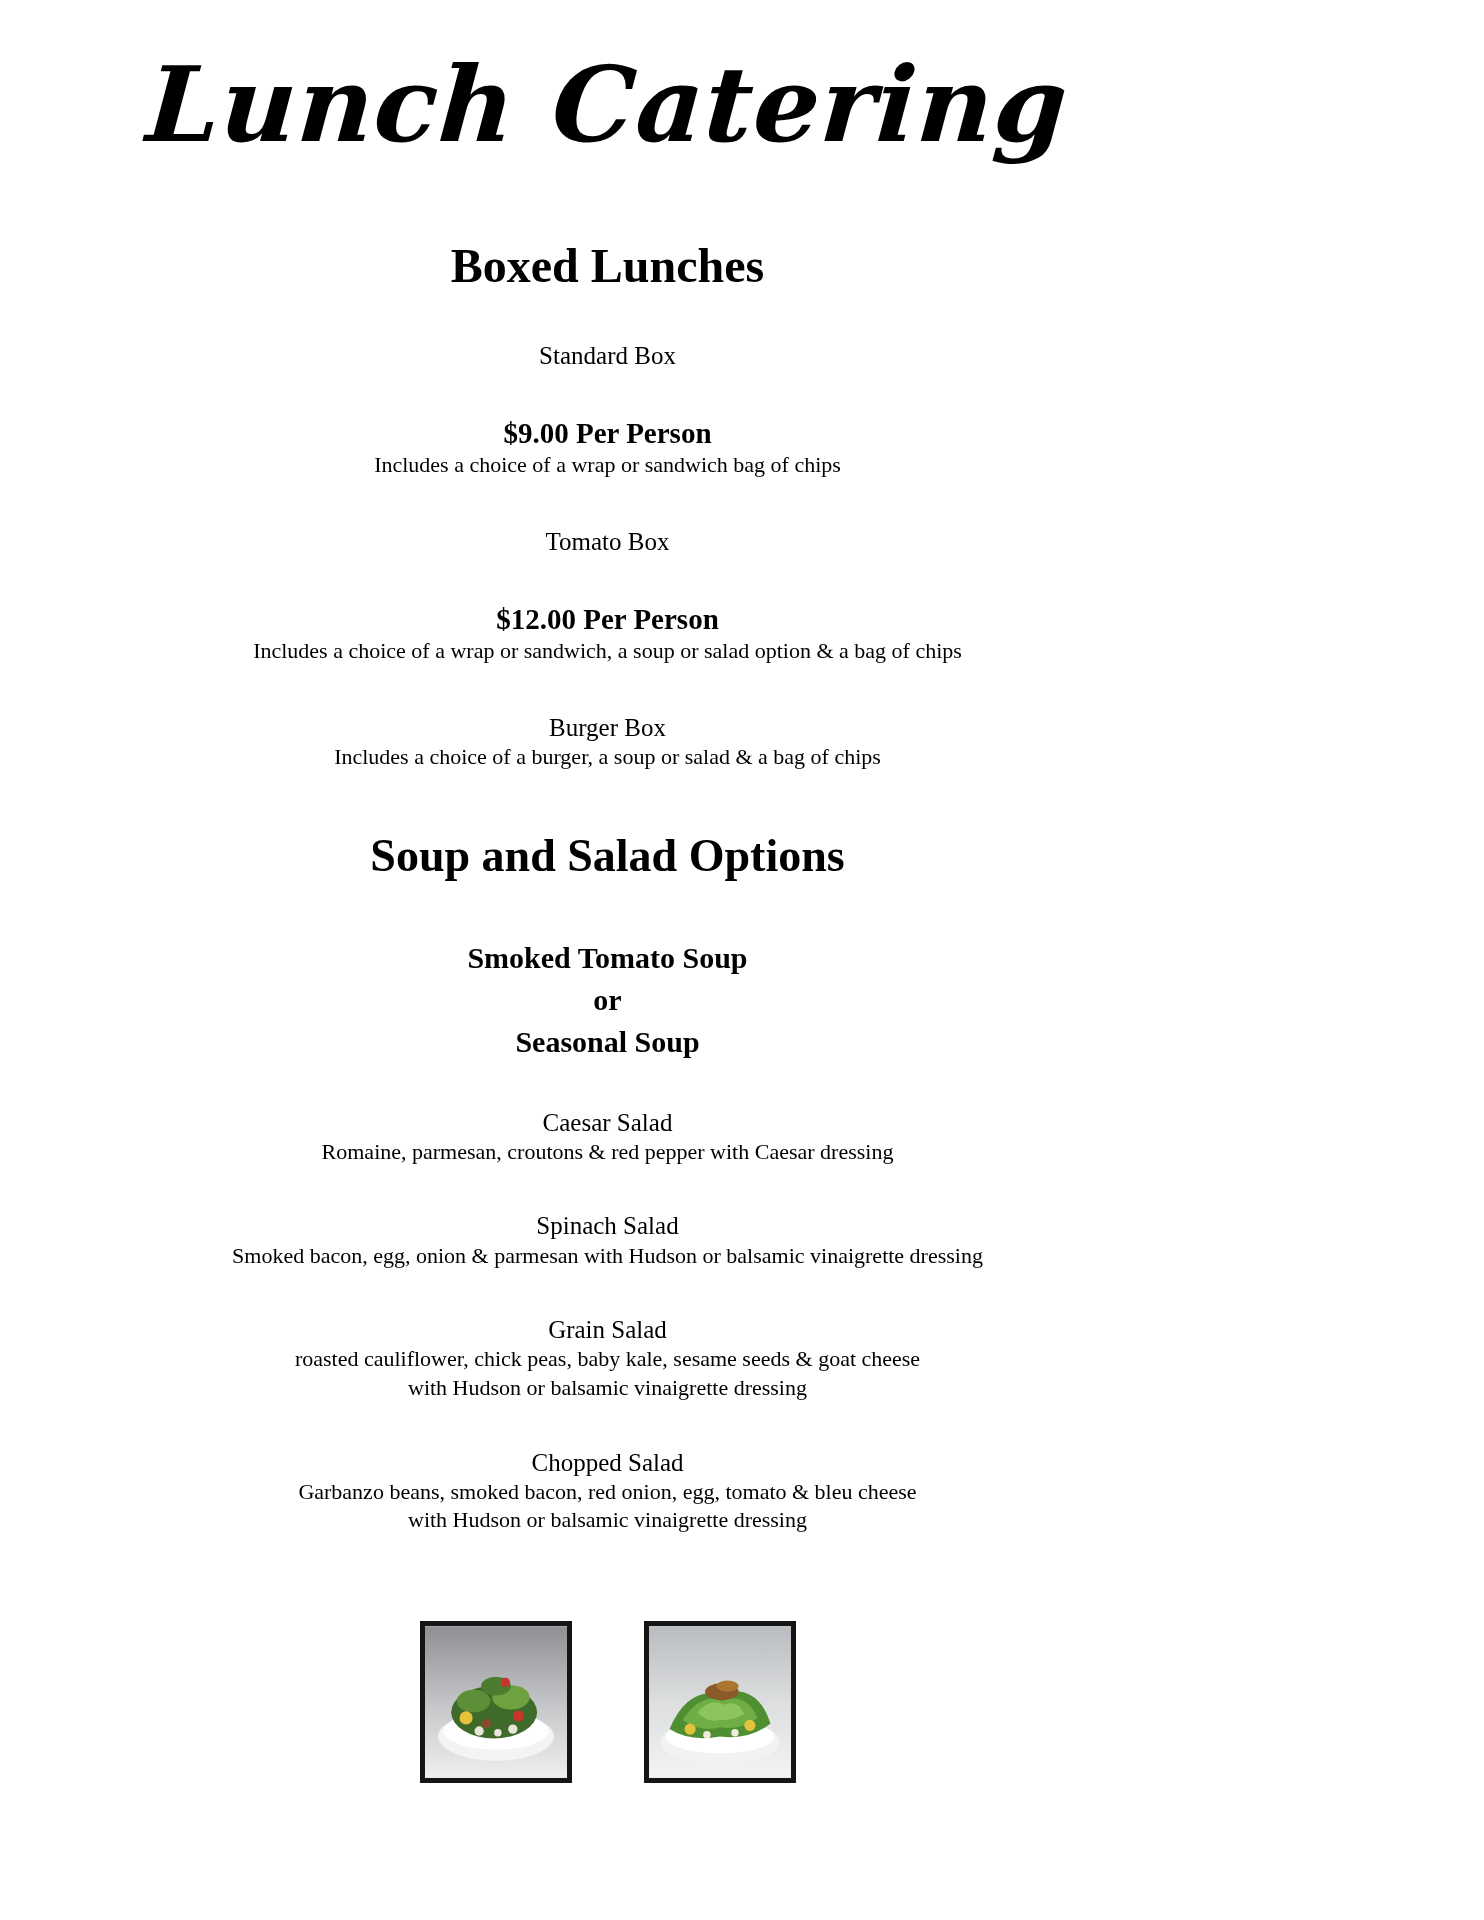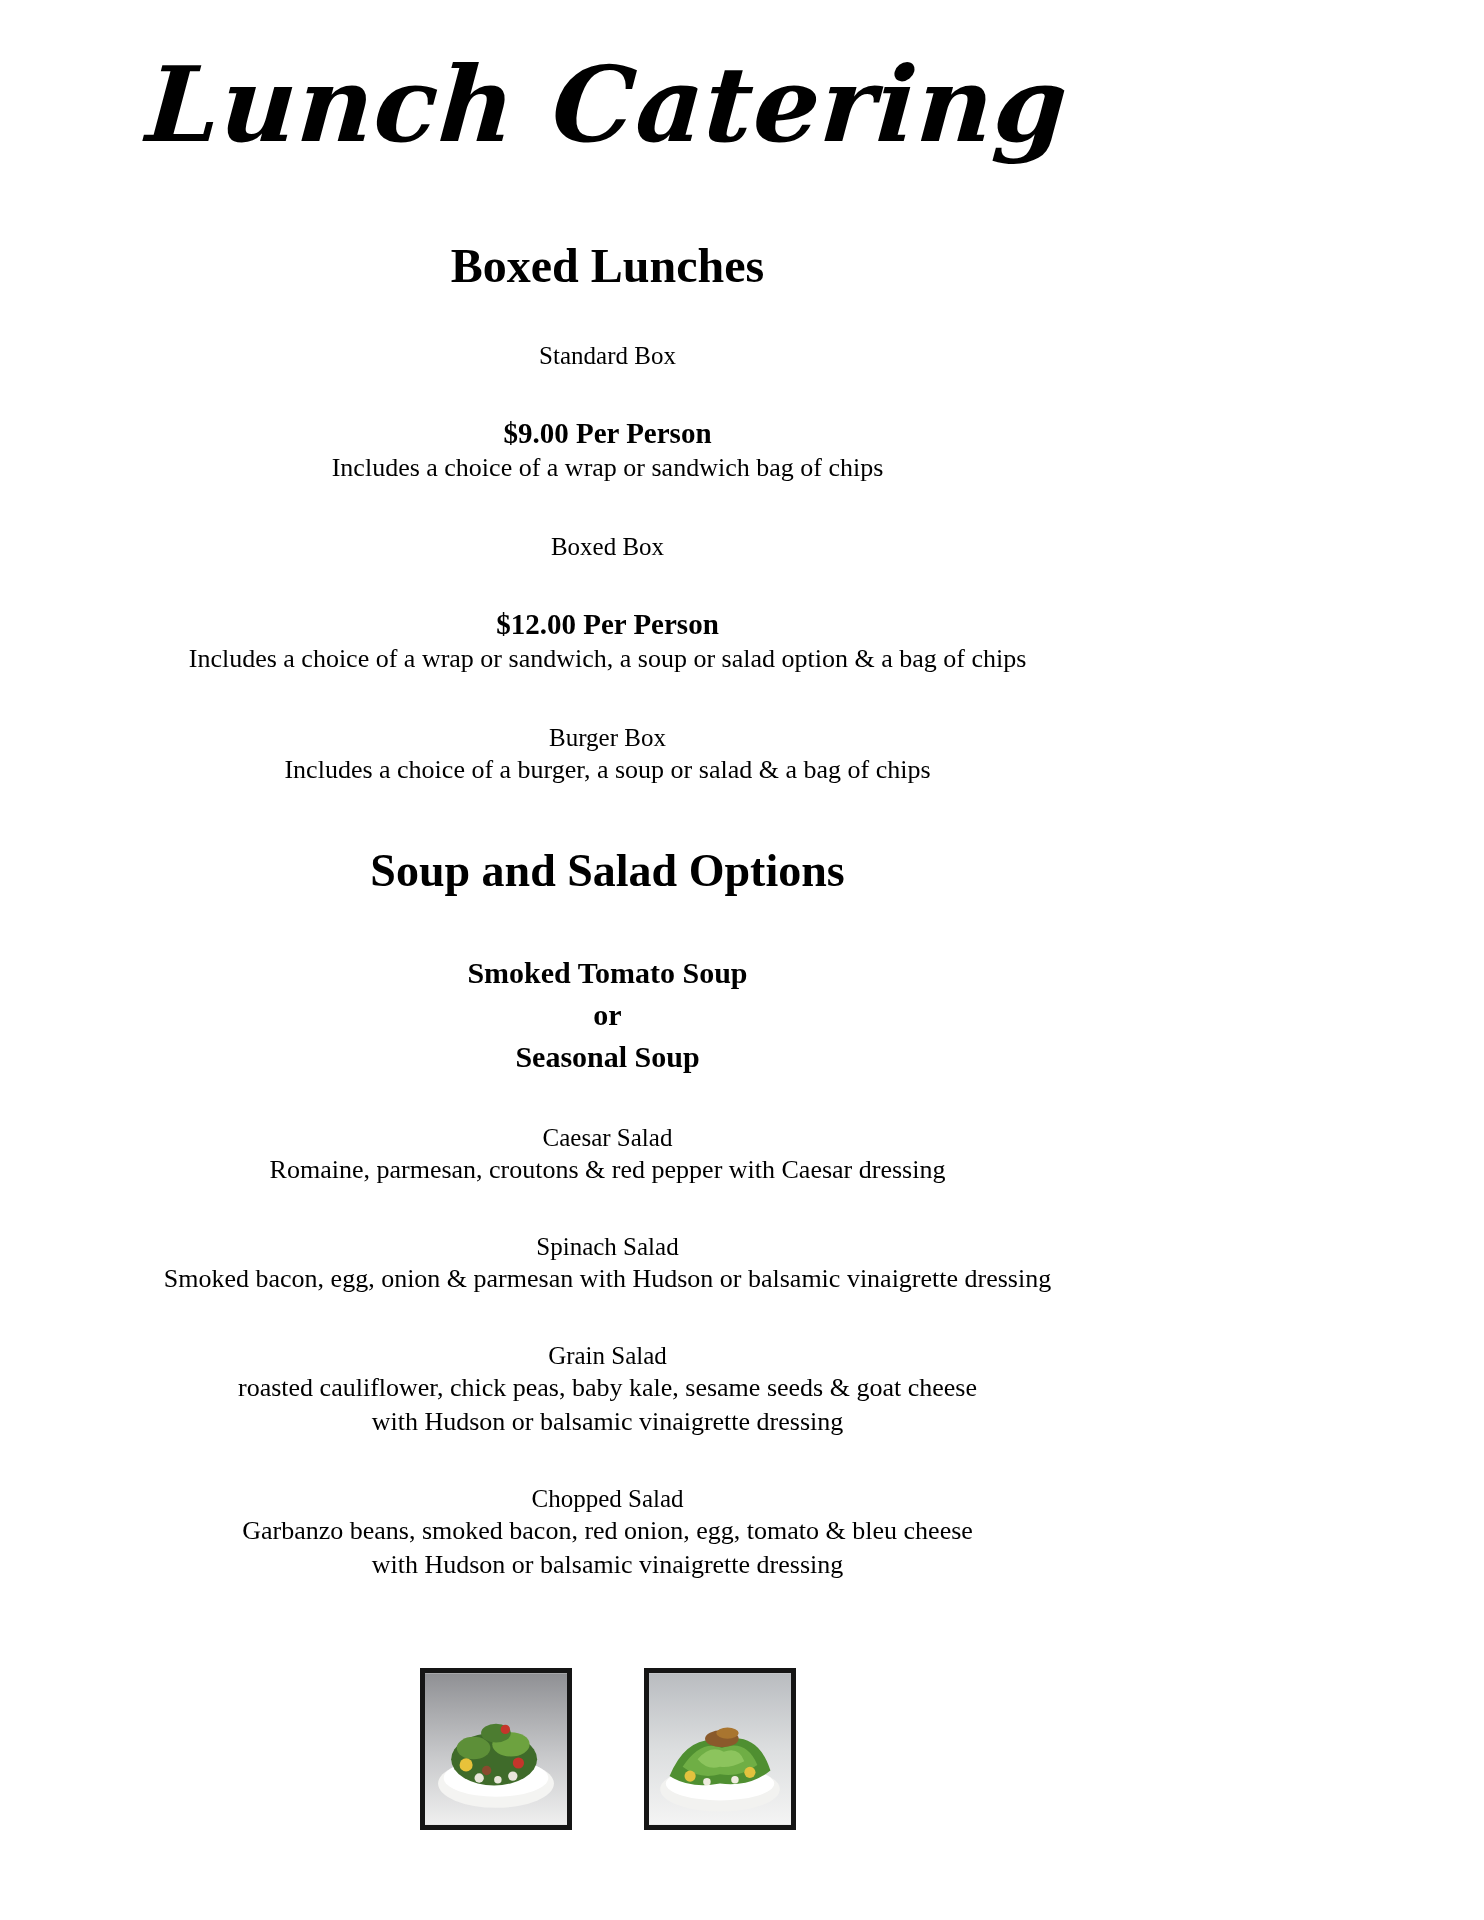--- a/index.html
+++ b/index.html
@@ -57,21 +57,21 @@
     line-height: 1.25;
   }
   .item-price {
     font-weight: 700;
     font-size: 29px;
     line-height: 1.25;
     margin-top: 44px;
   }
   .item-desc, .desc-line {
     font-weight: 400;
-    font-size: 26px;
+    font-size: 22px;
     line-height: 1.3;
   }
   .soup-group {
     margin-top: 54px;
   }
   .soup-line {
     font-weight: 700;
     font-size: 30px;
     line-height: 1.4;
   }
@@ -107,21 +107,21 @@
 
     <div class="section-heading">Boxed Lunches</div>
 
     <div class="item">
       <div class="item-name">Standard Box</div>
       <div class="item-price">$9.00 Per Person</div>
       <div class="item-desc">Includes a choice of a wrap or sandwich bag of chips</div>
     </div>
 
     <div class="item">
-      <div class="item-name">Boxed Box</div>
+      <div class="item-name">Tomato Box</div>
       <div class="item-price">$12.00 Per Person</div>
       <div class="item-desc">Includes a choice of a wrap or sandwich, a soup or salad option &amp; a bag of chips</div>
     </div>
 
     <div class="item">
       <div class="item-name">Burger Box</div>
       <div class="item-desc">Includes a choice of a burger, a soup or salad &amp; a bag of chips</div>
     </div>
 
     <div class="section-heading second">Soup and Salad Options</div>

